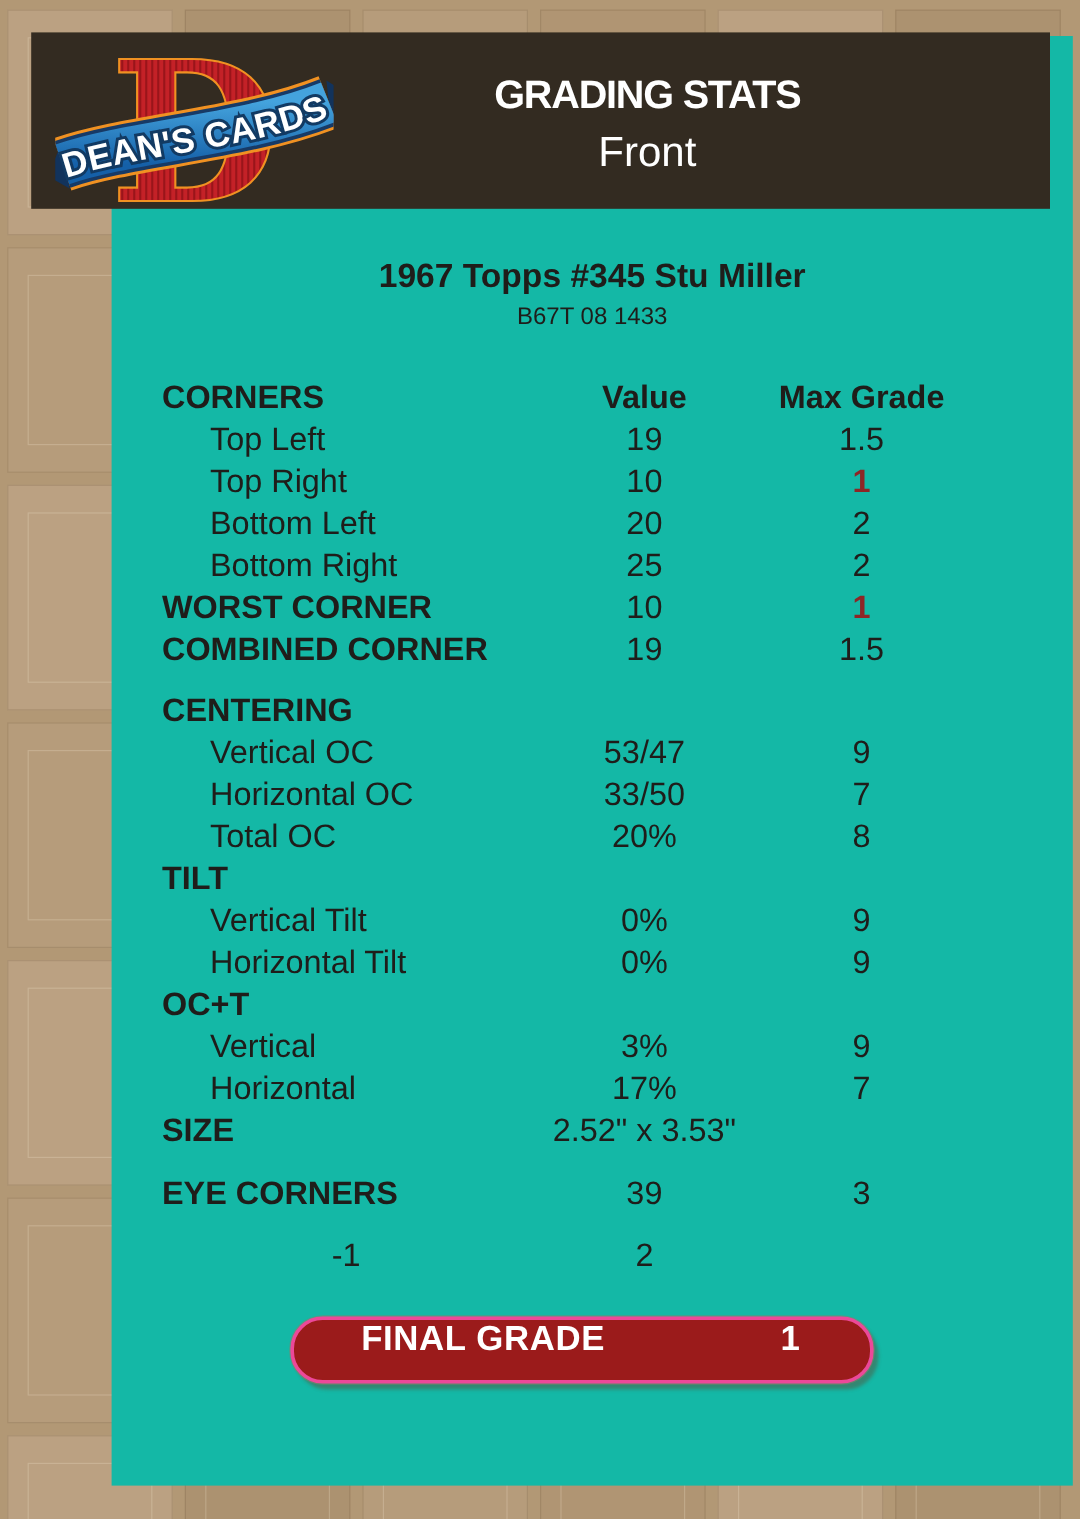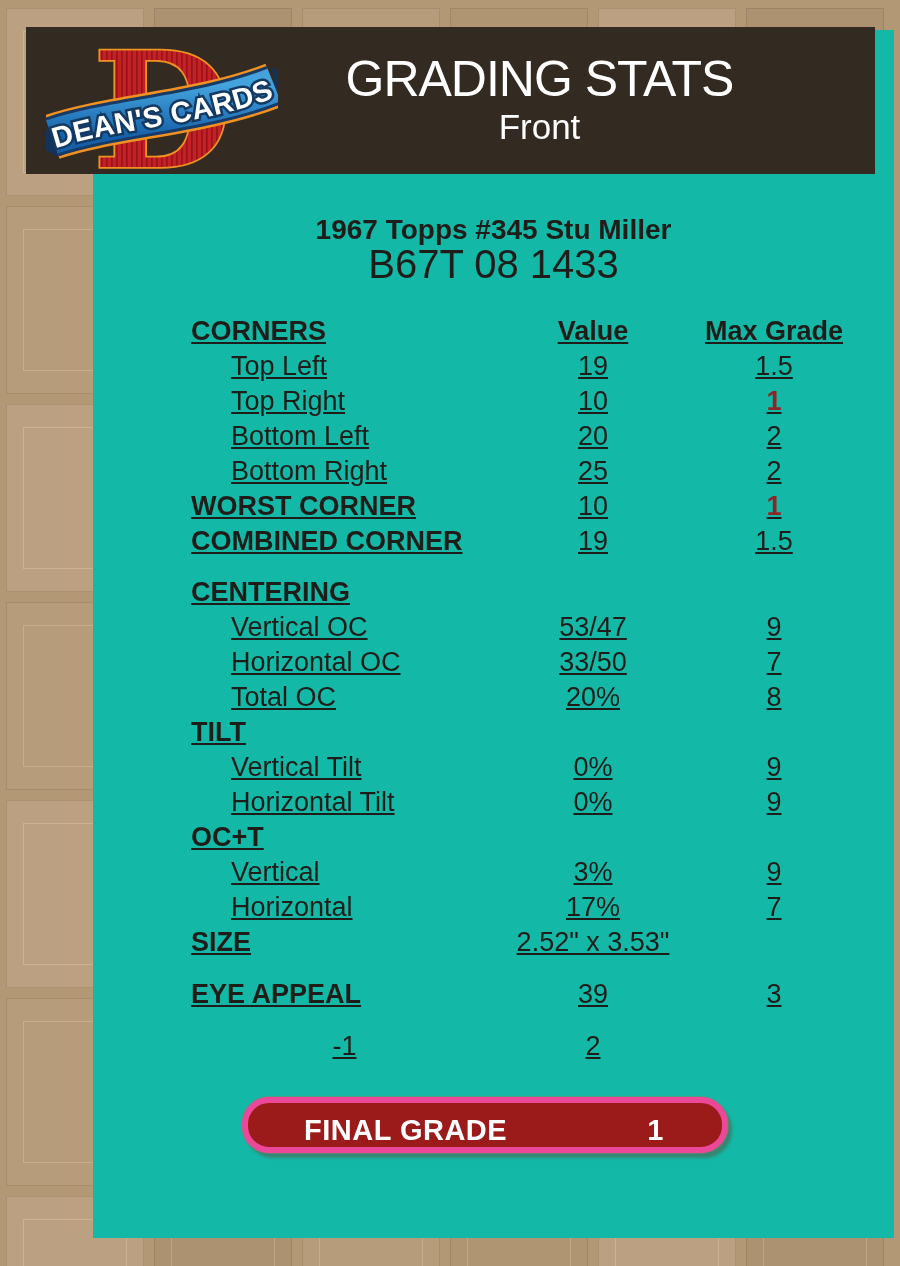--- a/index.html
+++ b/index.html
@@ -28,49 +28,48 @@
   .header-bar{
     position:absolute;left:26px;top:27px;width:849px;height:147px;
     background:#332b21;
   }
   .logo{position:absolute;left:20px;top:2px;width:232px;height:142px;}
   .header-titles{
     position:absolute;left:200px;right:22px;top:0;bottom:0;
     display:flex;flex-direction:column;align-items:center;justify-content:center;
     color:#ffffff;
   }
-  .header-title{font-size:50px;letter-spacing:-1px;line-height:52px;font-weight:400;}
+  .header-title{font-size:33px;letter-spacing:-1px;line-height:52px;font-weight:700;}
   .header-subtitle{font-size:35px;line-height:44px;font-weight:400;}
 
   .content{padding-top:182px;}
   .card-title{text-align:center;font-size:28px;font-weight:bold;line-height:35px;}
-  .card-serial{text-align:center;font-size:40px;line-height:35px;}
+  .card-serial{text-align:center;font-size:20px;line-height:35px;}
 
   .grades-table{margin-top:32px;}
   .row{
     display:grid;grid-template-columns:307px 190px 172px;
-    padding-left:98px;height:35px;align-items:center;
+    padding-left:42px;height:35px;align-items:center;
     font-size:27px;
-    text-decoration:underline;
   }
   .cell{white-space:nowrap;}
   .cell.label{text-align:left;}
   .cell.label.indent{padding-left:40px;}
   .cell.label.bold, .bold{font-weight:bold;}
   .cell.value{text-align:center;}
   .cell.max{text-align:center;}
   .cell.max.red{color:#8e2626;font-weight:bold;}
   .spacer{width:100%;}
 
   .final-grade-btn{
     margin:33px 0 0 149px;width:486px;height:56px;box-sizing:border-box;
     background:#9b1b1b;
-    border:6px solid #ec4899;border-radius:27px;
+    border:3px solid #ec4899;border-radius:27px;
     box-shadow:0 0 0 1px rgba(140,128,105,.55), 4px 5px 3px rgba(90,75,50,.45);
-    display:flex;align-items:flex-end;justify-content:space-between;
+    display:flex;align-items:flex-start;justify-content:space-between;
     padding:0 58px 0 56px;
     color:#ffffff;font-size:29px;font-weight:bold;letter-spacing:.5px;
     cursor:pointer;
   }
 </style>
 </head>
 <body>
 
 <div id="bg">
     <div class="bg-card c0"></div>
@@ -210,21 +209,21 @@
     <div class="cell value">17%</div>
     <div class="cell max">7</div>
   </div>
         <div class="row">
     <div class="cell label bold">SIZE</div>
     <div class="cell value">2.52" x 3.53"</div>
     <div class="cell max"></div>
   </div>
         <div class="spacer" style="height: 17px;"></div>
         <div class="row">
-    <div class="cell label bold">EYE APPEAL</div>
+    <div class="cell label bold">EYE CORNERS</div>
     <div class="cell value">39</div>
     <div class="cell max">3</div>
   </div>
         <div class="spacer" style="height: 17px;"></div>
         <div class="row">
     <div class="cell value">-1</div>
     <div class="cell max">2</div>
   </div>
       </div>
 

